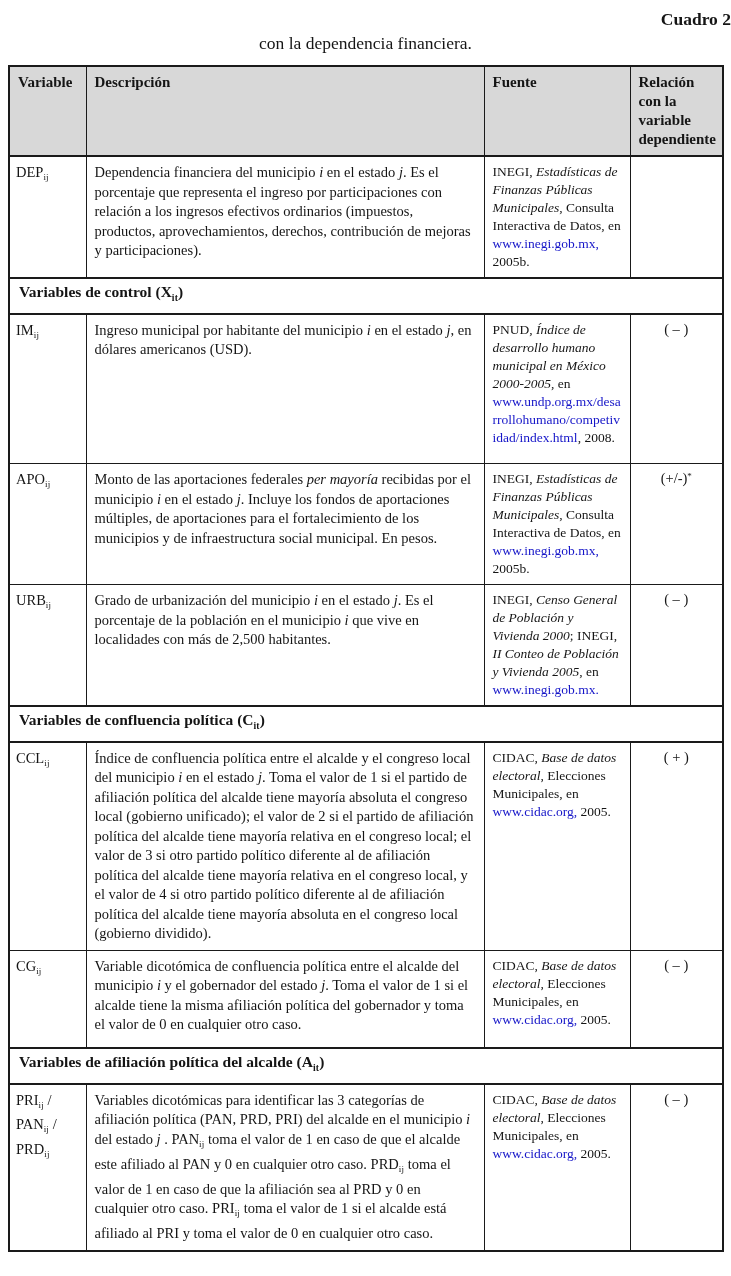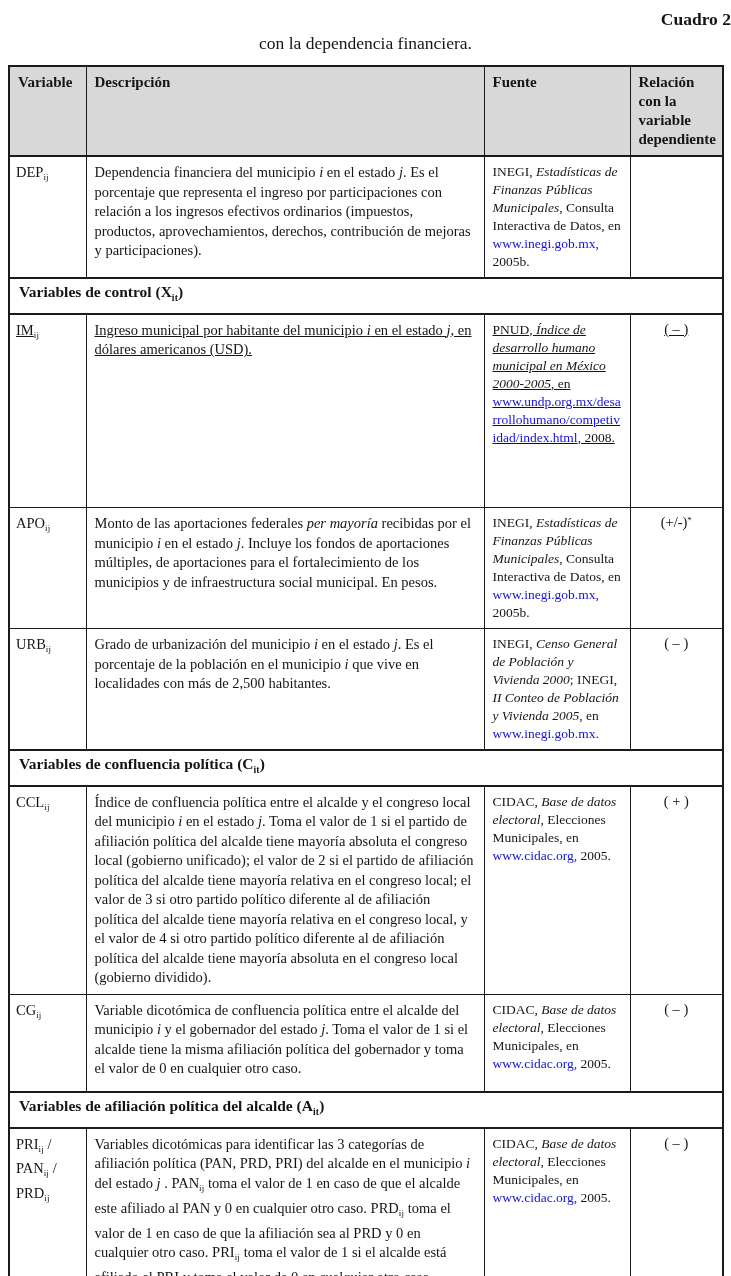--- a/index.html
+++ b/index.html
@@ -89,21 +89,21 @@
     <tbody>
       <tr style="height:106px;">
         <td class="var"><span>DEP</span><span class="sb">ij</span></td>
         <td class="desc"><span>Dependencia financiera del municipio </span><span class="it">i</span><span> en el estado </span><span class="it">j</span><span>. Es el porcentaje que representa el ingreso por participaciones con relación a los ingresos efectivos ordinarios (impuestos, productos, aprovechamientos, derechos, contribución de mejoras y participaciones).</span></td>
         <td class="fue"><span>INEGI, </span><span class="it">Estadísticas de Finanzas Públicas Municipales</span><span>, Consulta Interactiva de Datos, en </span><span class="lk">www.inegi.gob.mx,</span><span> 2005b.</span></td>
         <td class="rel"></td>
       </tr>
       <tr class="section" style="height:30px;">
         <td colspan="4"><span>Variables de control (X</span><span class="sb">it</span><span>)</span></td>
       </tr>
-      <tr style="height:194px;text-decoration:underline;">
+      <tr style="height:150px;">
         <td class="var"><span>IM</span><span class="sb">ij</span></td>
         <td class="desc"><span>Ingreso municipal por habitante del municipio </span><span class="it">i</span><span> en el estado </span><span class="it">j</span><span>, en dólares americanos (USD).</span></td>
         <td class="fue"><span>PNUD, </span><span class="it">Índice de desarrollo humano municipal en México 2000-2005</span><span>, en </span><span class="lk">www.undp.org.mx/desarrollohumano/competividad/index.html</span><span>, 2008.</span></td>
         <td class="rel"><span>( – )</span></td>
       </tr>
       <tr style="height:120px;">
         <td class="var"><span>APO</span><span class="sb">ij</span></td>
         <td class="desc"><span>Monto de las aportaciones federales </span><span class="it">per mayoría</span><span> recibidas por el municipio </span><span class="it">i</span><span> en el estado </span><span class="it">j</span><span>. Incluye los fondos de aportaciones múltiples, de aportaciones para el fortalecimiento de los municipios y de infraestructura social municipal. En pesos.</span></td>
         <td class="fue"><span>INEGI, </span><span class="it">Estadísticas de Finanzas Públicas Municipales</span><span>, Consulta Interactiva de Datos, en </span><span class="lk">www.inegi.gob.mx,</span><span> 2005b.</span></td>
         <td class="rel"><span>(+/-)</span><span class="sp">*</span></td>

